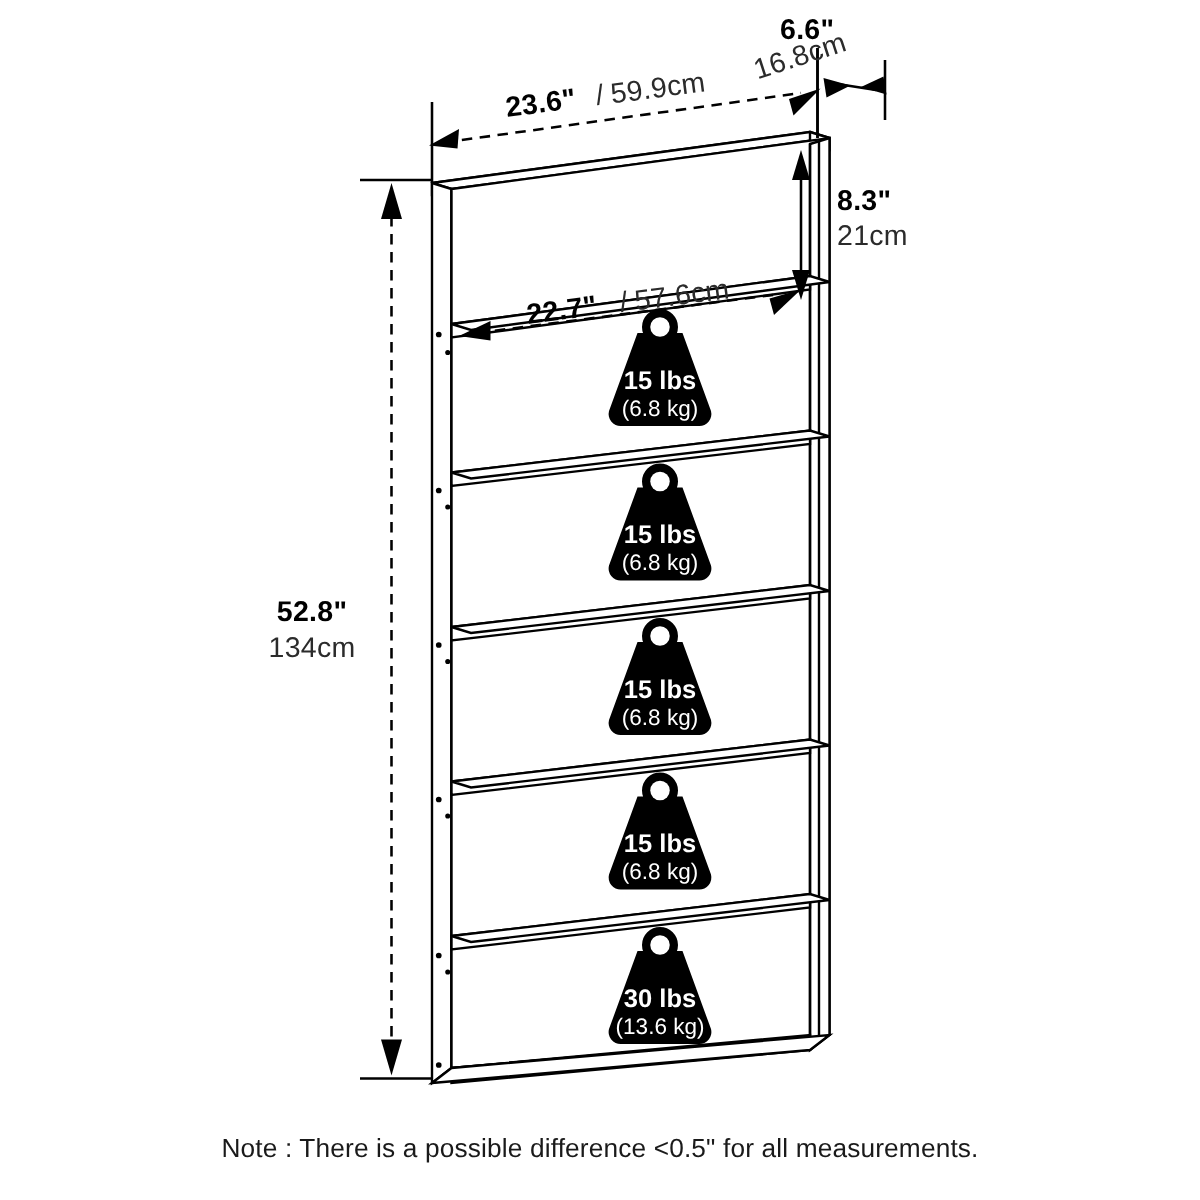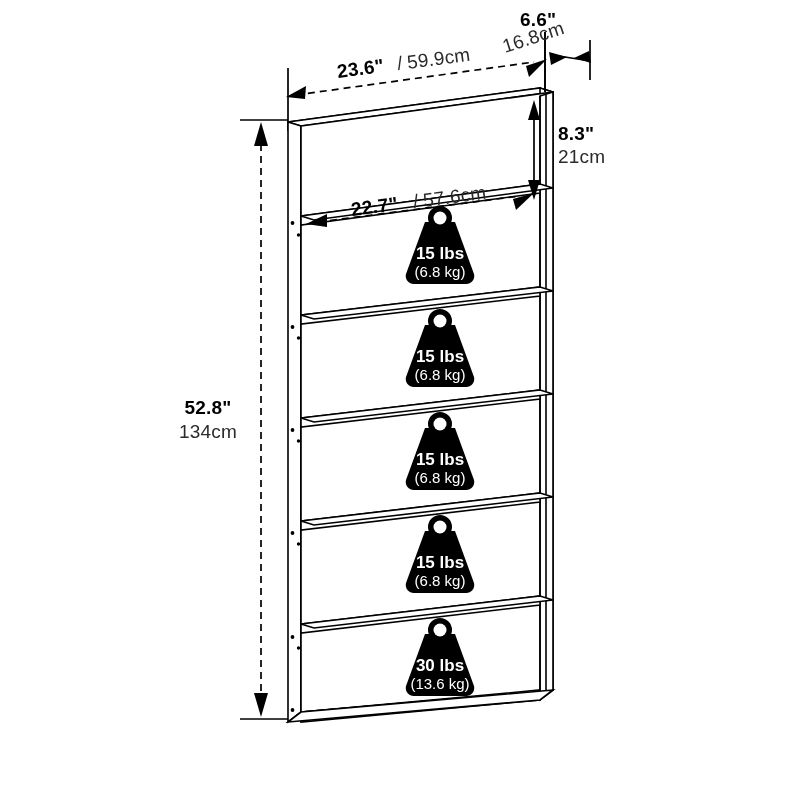--- a/index.html
+++ b/index.html
@@ -275,14 +275,15 @@
     <g transform="translate(440,654)">
       <path class="badge-body" d="M -12,-24 A 12,12 0 1 1 12,-24 A 12,12 0 1 1 -12,-24
                M -15,-20 L 15,-20 L 34,32 A 8,8 0 0 1 26,42 L -26,42 A 8,8 0 0 1 -34,32 Z"></path>
       <circle class="badge-hole" cx="0" cy="-24" r="6.5"></circle>
       <text class="badge-text-lbs" x="0" y="17">30 lbs</text>
       <text class="badge-text-kg" x="0" y="35">(13.6 kg)</text>
     </g>
 
   </svg>
 
+  <div id="footer-note">Note : There is a possible difference &lt;0.5" for all measurements.</div>
 
 </div>
 
 </body></html>

